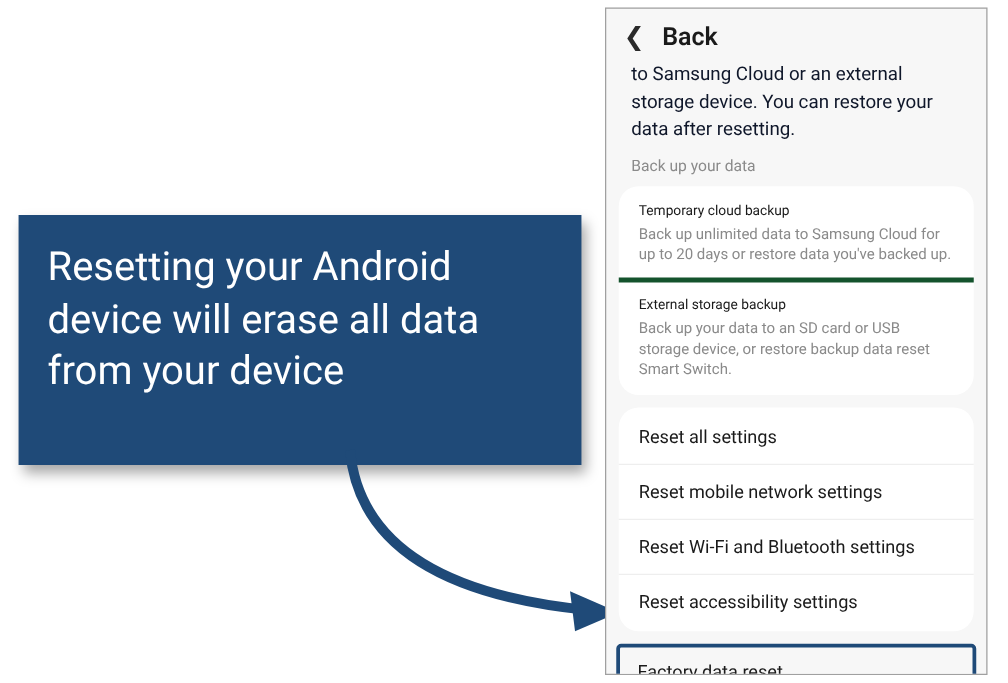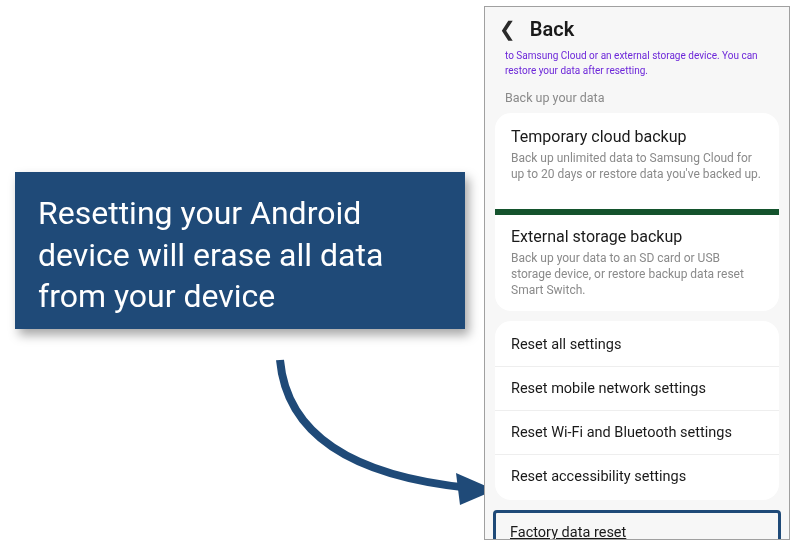--- a/index.html
+++ b/index.html
@@ -13,21 +13,21 @@
       height: 546px;
       position: relative;
       background: #ffffff;
       overflow: hidden;
     }
     .callout-box {
       position: absolute;
       left: 15px;
       top: 172px;
       width: 450px;
-      height: 157px;
+      height: 200px;
       background: #1f4a78;
       border: 1px solid #1f4a78;
       padding: 20px 22px;
       box-shadow: 4px 6px 10px rgba(0,0,0,0.35);
     }
     .callout-text {
       color: #ffffff;
       font-size: 32px;
       line-height: 1.3;
       font-weight: 400;
@@ -61,46 +61,45 @@
       color: #2a2a2a;
       line-height: 1;
       cursor: pointer;
     }
     .title {
       font-size: 20px;
       font-weight: 600;
       color: #1a1a1a;
     }
     .intro-text {
-      font-size: 10px;
-      color: #6d28d9;
+      font-size: 15px;
+      color: #0f172a;
       padding: 2px 20px 6px 20px;
       line-height: 1.45;
     }
     .section-label {
       font-size: 12.5px;
       color: #8a8a8a;
       padding: 6px 20px 8px;
     }
     .card {
       background: #ffffff;
       margin: 0 10px 10px;
       border-radius: 16px;
       padding: 2px 0;
     }
     .item {
       padding: 11px 16px;
       cursor: pointer;
     }
     .item + .item {
-      border-top: 6px solid #14532d;
-      margin-top: 16px;
+      border-top: 4px solid #14532d;
     }
     .item-title {
-      font-size: 16px;
+      font-size: 11px;
       color: #1a1a1a;
       font-weight: 400;
       line-height: 1.35;
     }
     .item-desc {
       font-size: 12px;
       color: #8a8a8a;
       line-height: 1.35;
       margin-top: 2px;
     }

